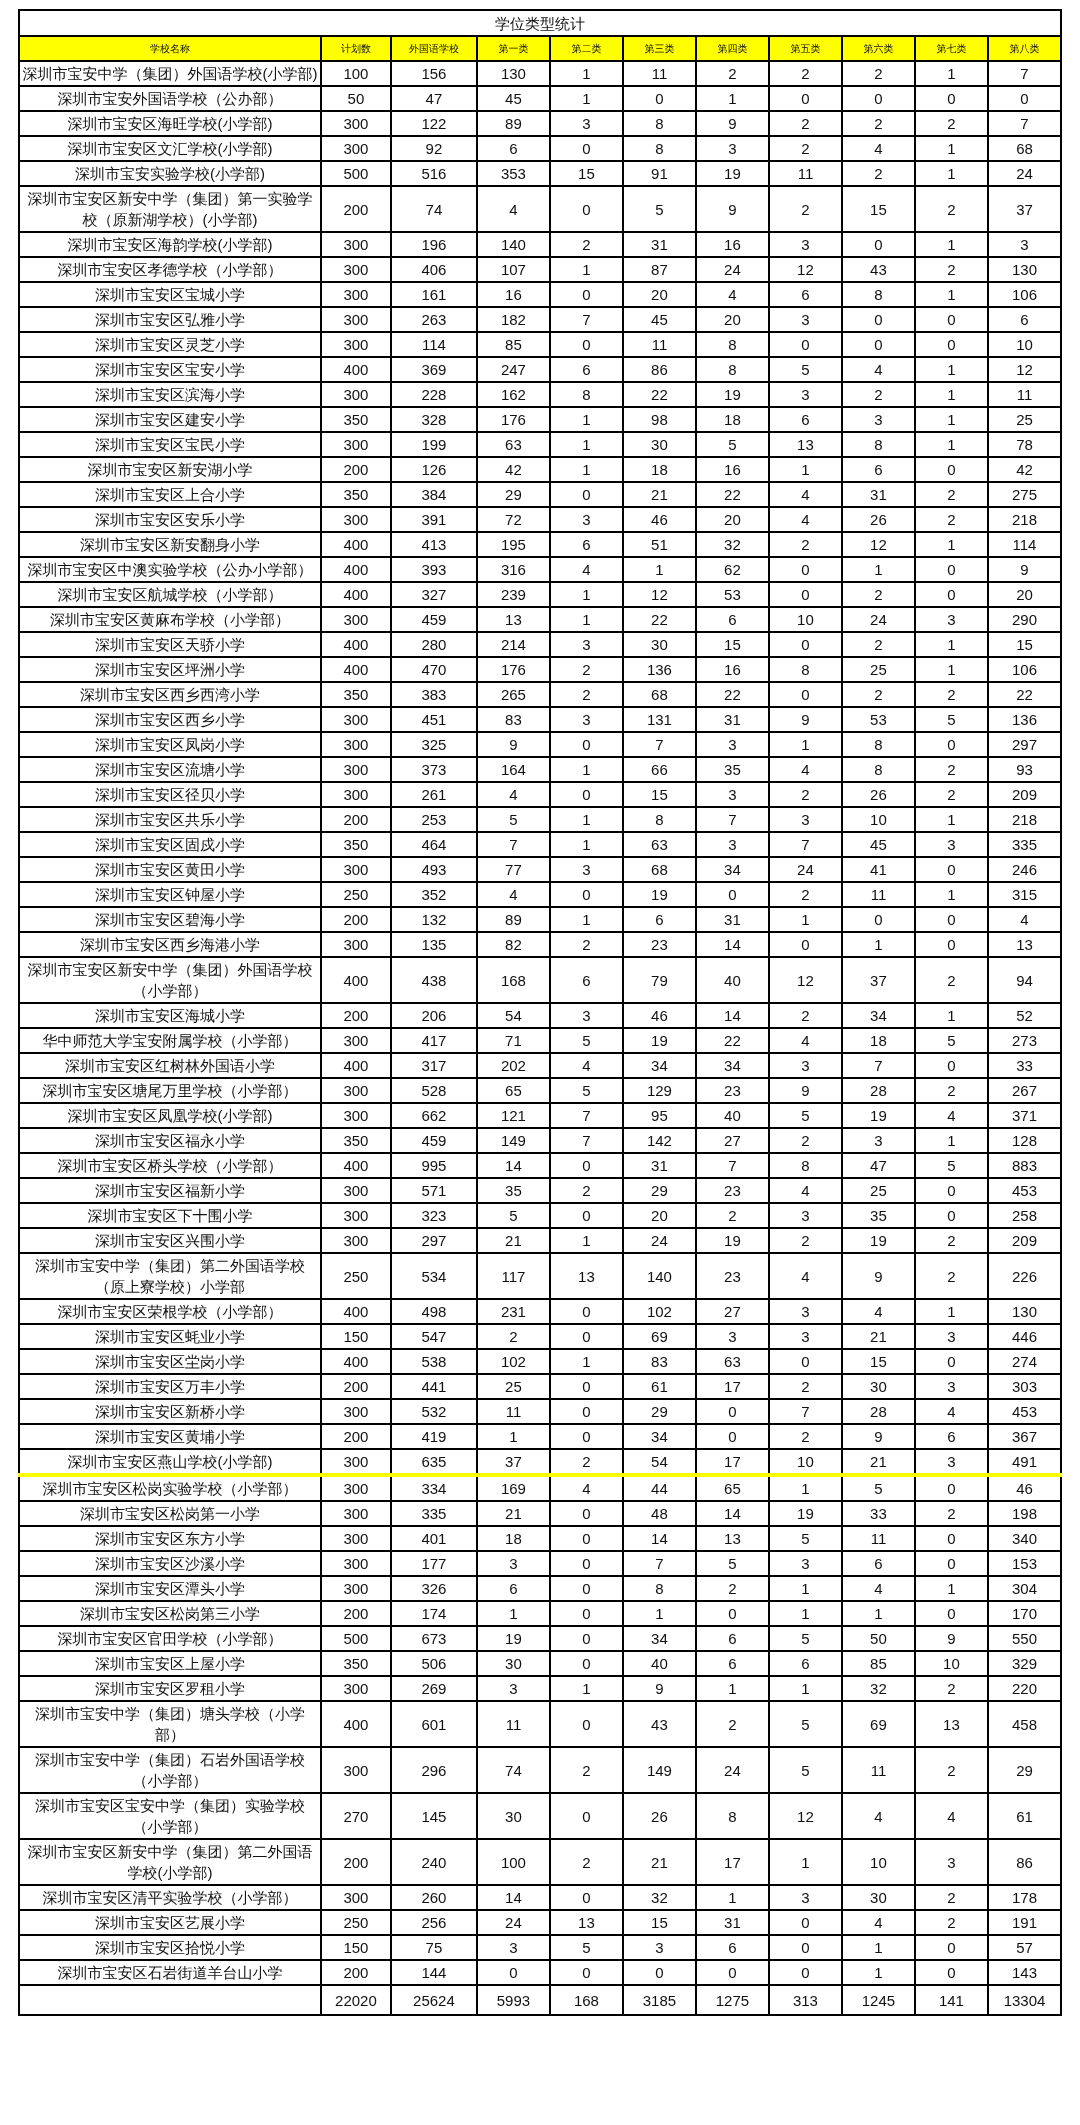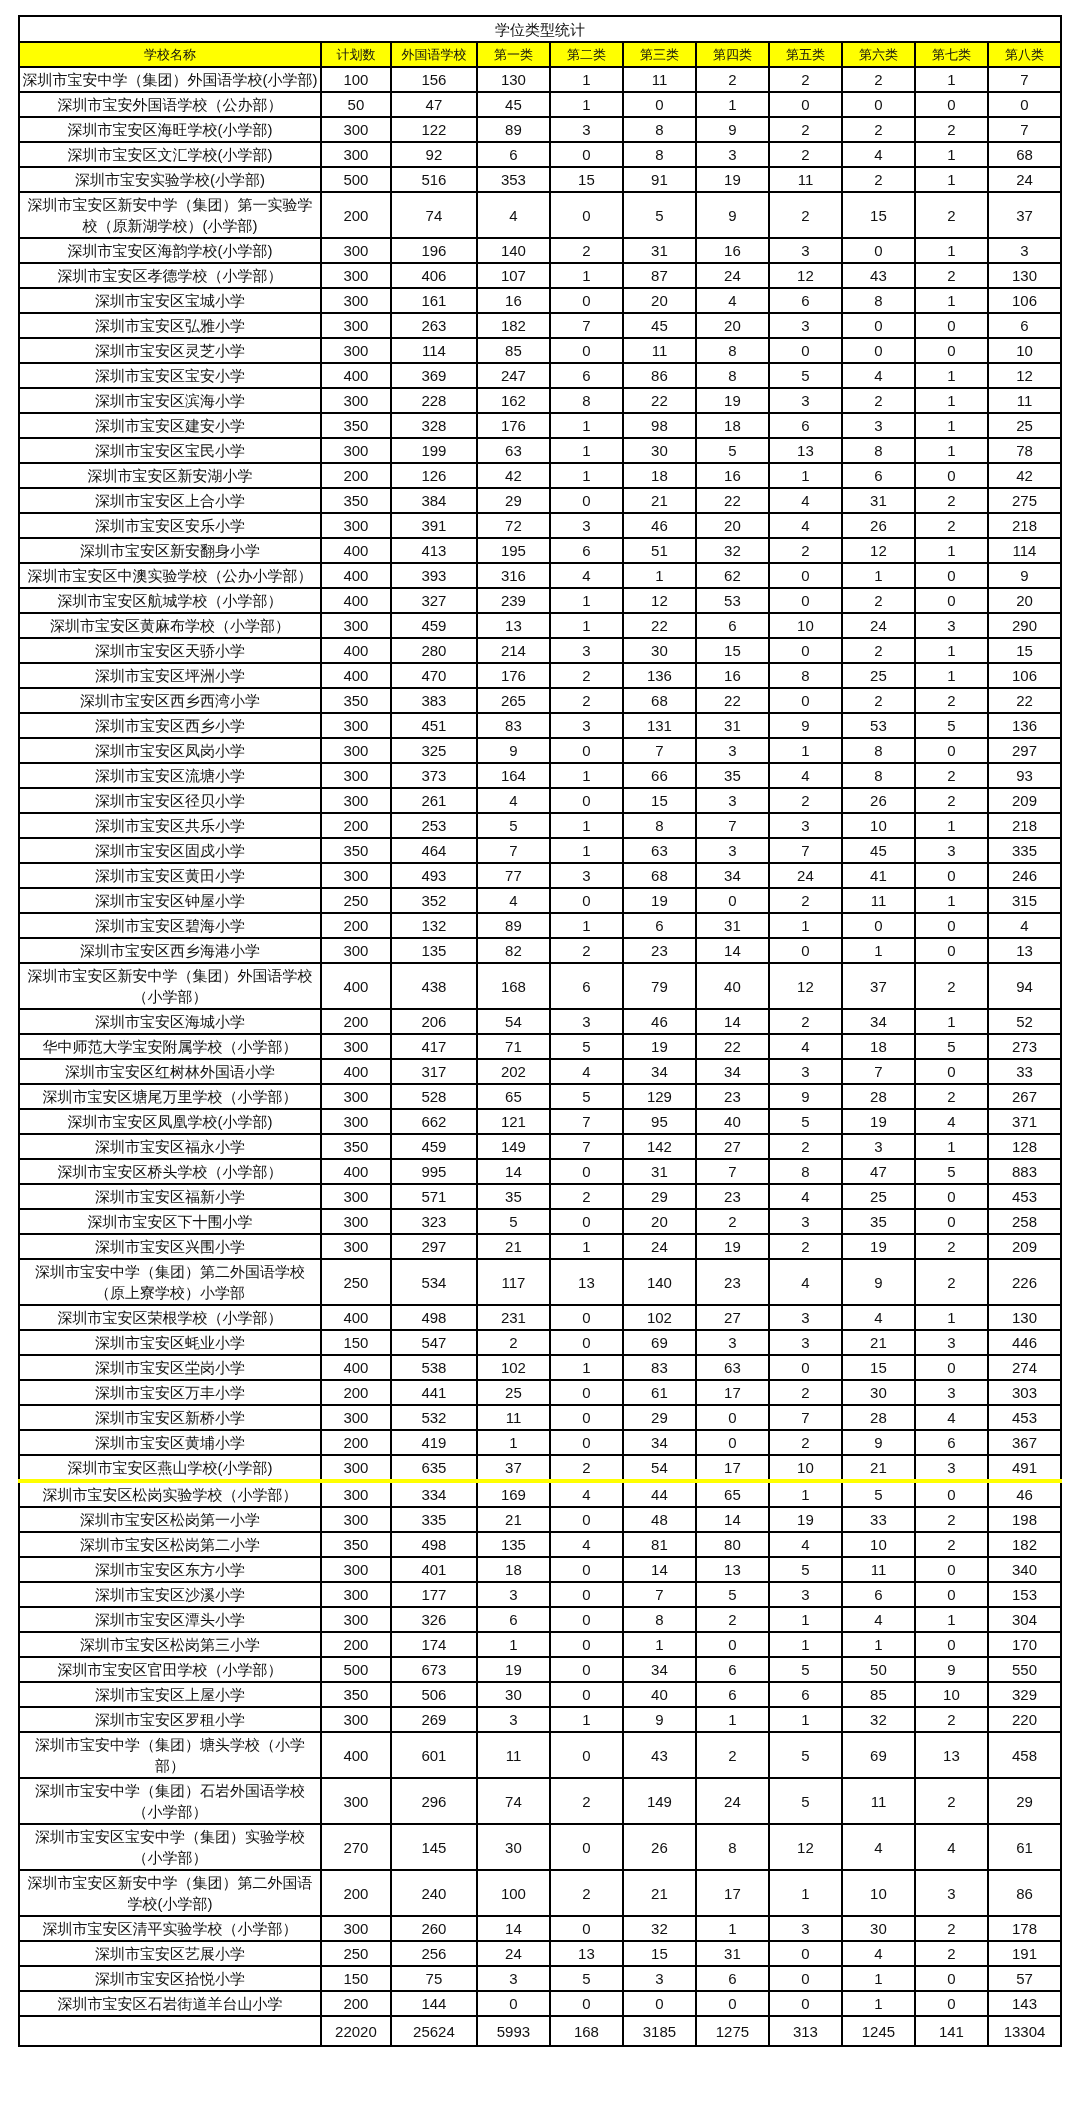--- a/index.html
+++ b/index.html
@@ -9,21 +9,21 @@
     background: #ffffff;
     width: 1080px;
     min-height: 2125px;
     font-family: "Liberation Sans", "DejaVu Sans", sans-serif;
     color: #111111;
   }
   .page {
     width: 1080px;
     min-height: 2125px;
     background: #ffffff;
-    padding-top: 15px;
+    padding-top: 9px;
   }
   table.stats {
     border-collapse: collapse;
     table-layout: fixed;
     width: 1044px;
     margin: 0 auto;
     background: #ffffff;
   }
   table.stats col.c-name  { width: 302px; }
   table.stats col.c-plan  { width: 70px;  }
@@ -41,21 +41,21 @@
     word-break: break-all;
   }
   td.title-cell {
     font-size: 16px;
     line-height: 22px;
     height: 26px;
     background: #ffffff;
   }
   table.stats th {
     background: var(--header-bg, #ffff00);
-    font-size: 13px;
+    font-size: 10px;
     height: 24px;
   }
   td.name { padding: 1px 10px; }
   td.num  { font-family: "Liberation Sans", "DejaVu Sans", sans-serif; }
   tbody tr { height: 25px; }
   tr.highlight td {
     border-bottom: 4px solid var(--highlight-line, #ffff00);
   }
   tr.total-row td { height: 30px; }
 </style>
@@ -818,33 +818,20 @@
           <td class="num">21</td>
           <td class="num">0</td>
           <td class="num">48</td>
           <td class="num">14</td>
           <td class="num">19</td>
           <td class="num">33</td>
           <td class="num">2</td>
           <td class="num">198</td>
         </tr>
         <tr>
-          <td class="name">深圳市宝安区松岗第二小学</td>
-          <td class="num">350</td>
-          <td class="num">498</td>
-          <td class="num">135</td>
-          <td class="num">4</td>
-          <td class="num">81</td>
-          <td class="num">80</td>
-          <td class="num">4</td>
-          <td class="num">10</td>
-          <td class="num">2</td>
-          <td class="num">182</td>
-        </tr>
-        <tr>
           <td class="name">深圳市宝安区东方小学</td>
           <td class="num">300</td>
           <td class="num">401</td>
           <td class="num">18</td>
           <td class="num">0</td>
           <td class="num">14</td>
           <td class="num">13</td>
           <td class="num">5</td>
           <td class="num">11</td>
           <td class="num">0</td>

